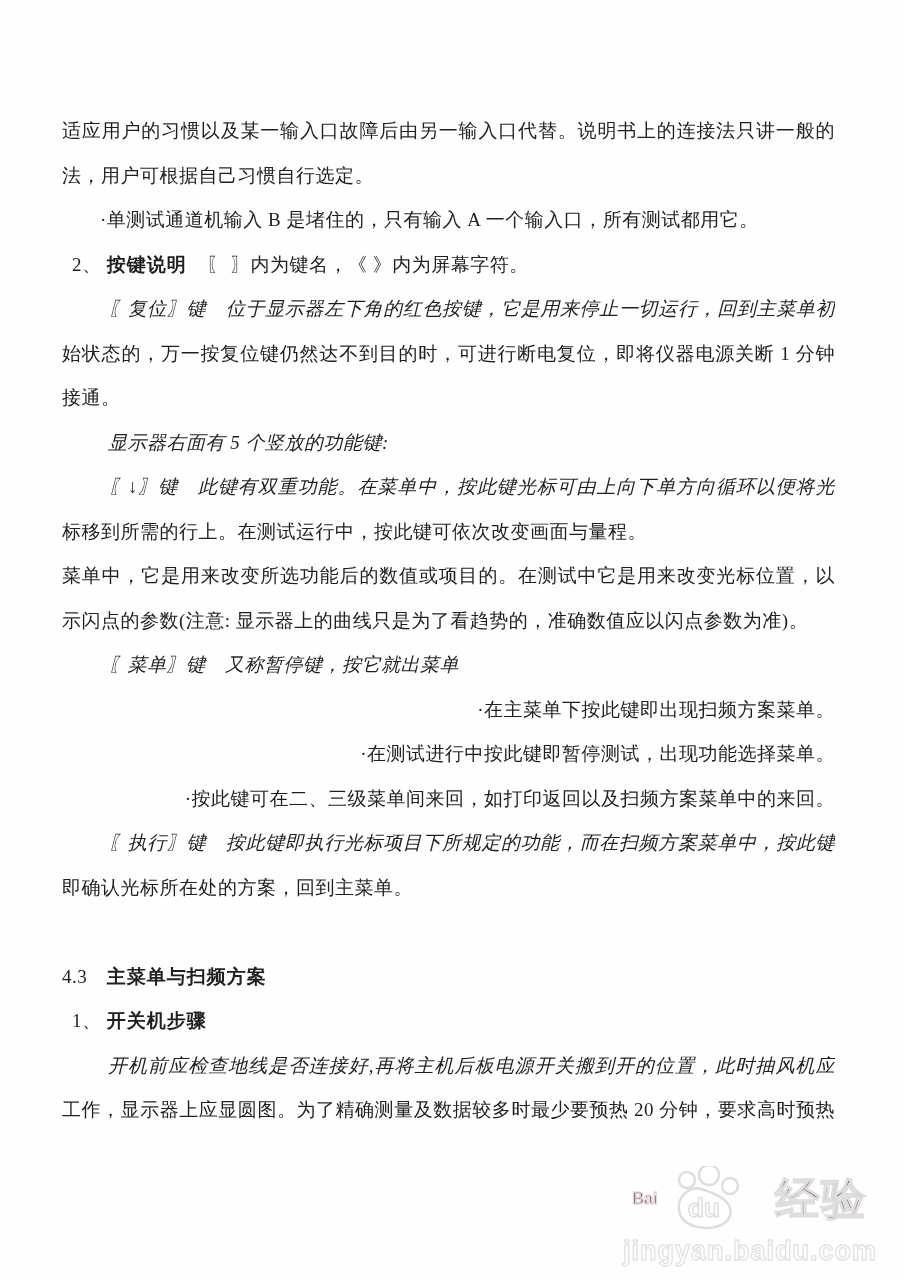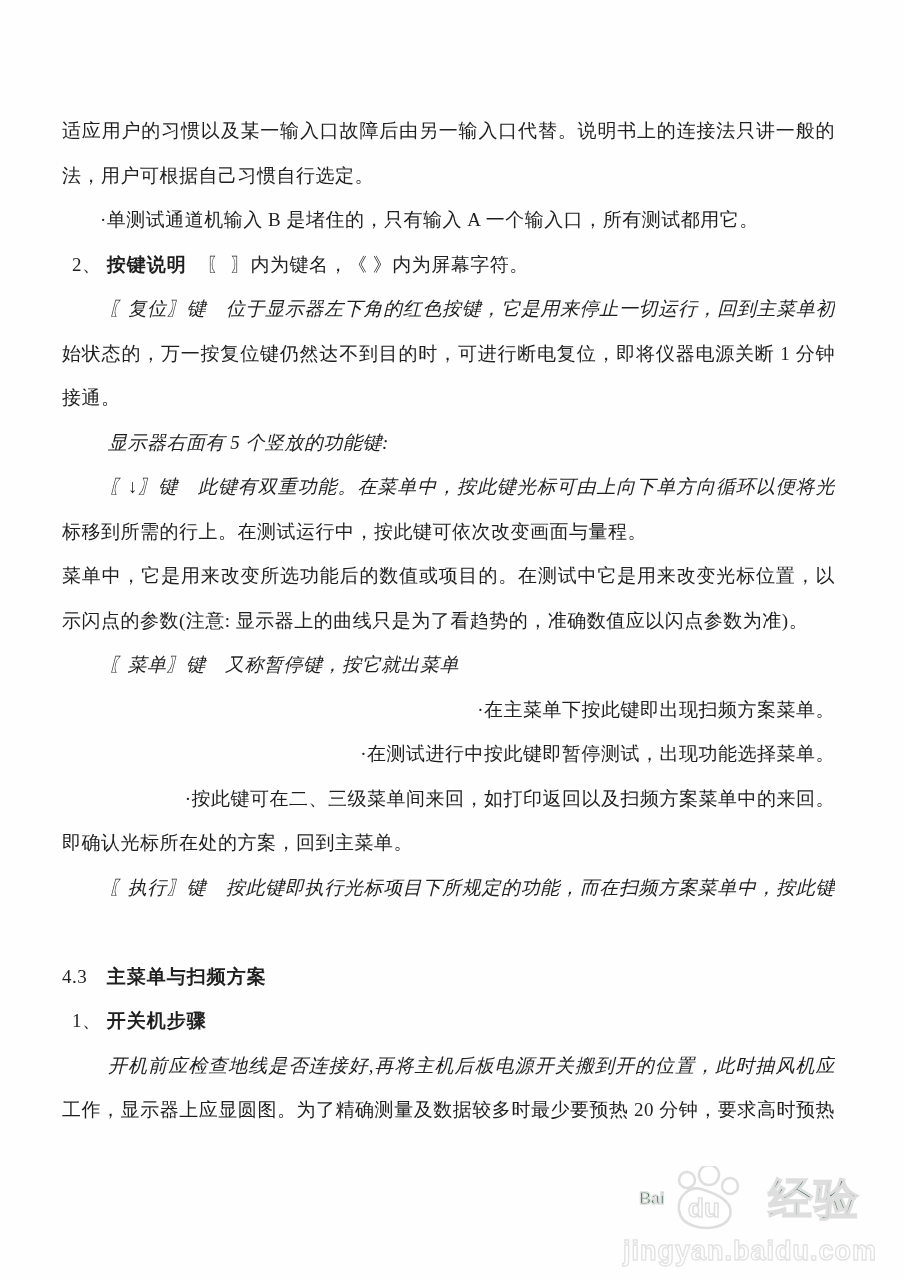--- a/index.html
+++ b/index.html
@@ -51,24 +51,24 @@
     top: 1166px;
     right: 4px;
     width: 300px;
     text-align: center;
     user-select: none;
   }
   .wm-row1 {
     display: flex;
     align-items: center;
     justify-content: center;
-    gap: 2px;
+    gap: 9px;
     font-family: "Liberation Sans", "DejaVu Sans", sans-serif;
     font-weight: bold;
-    color: #14532d;
+    color: #7f1d1d;
     -webkit-text-stroke: 1.5px #dedede;
     text-shadow: 0 0 1px #e8e8e8;
   }
   .wm-cn  { font-size: 44px; letter-spacing: 2px; margin-left: 24px; }
   .wm-paw { display: block; }
   .wm-url {
     margin-top: 4px;
     font-family: "Liberation Sans", "DejaVu Sans", sans-serif;
     font-weight: bold;
     font-size: 27px;
@@ -93,22 +93,22 @@
       <div class="line"><span>接通。</span></div>
       <div class="line ind-para"><span>显示器右面有 5 个竖放的功能键:</span></div>
       <div class="line j ind-para"><span>〖↓〗键　此键有双重功能。在菜单中，按此键光标可由上向下单方向循环以便将光</span></div>
       <div class="line"><span>标移到所需的行上。在测试运行中，按此键可依次改变画面与量程。</span></div>
       <div class="line j"><span>菜单中，它是用来改变所选功能后的数值或项目的。在测试中它是用来改变光标位置，以显</span></div>
       <div class="line"><span>示闪点的参数(注意: 显示器上的曲线只是为了看趋势的，准确数值应以闪点参数为准)。</span></div>
       <div class="line ind-para"><span>〖菜单〗键　又称暂停键，按它就出菜单</span></div>
       <div class="line ind-bullet2"><span>·在主菜单下按此键即出现扫频方案菜单。</span></div>
       <div class="line ind-bullet2"><span>·在测试进行中按此键即暂停测试，出现功能选择菜单。</span></div>
       <div class="line ind-bullet2"><span>·按此键可在二、三级菜单间来回，如打印返回以及扫频方案菜单中的来回。</span></div>
+      <div class="line j ind-para"><span>〖执行〗键　按此键即执行光标项目下所规定的功能，而在扫频方案菜单中，按此键</span></div>
       <div class="line"><span>即确认光标所在处的方案，回到主菜单。</span></div>
-      <div class="line j ind-para"><span>〖执行〗键　按此键即执行光标项目下所规定的功能，而在扫频方案菜单中，按此键</span></div>
       <div class="line spacer"></div>
       <div class="line"><span>4.3　</span><span class="b">主菜单与扫频方案</span></div>
       <div class="line ind-num"><span>1、 </span><span class="b">开关机步骤</span></div>
       <div class="line j ind-para"><span>开机前应检查地线是否连接好,再将主机后板电源开关搬到开的位置，此时抽风机应</span></div>
       <div class="line j"><span>工作，显示器上应显圆图。为了精确测量及数据较多时最少要预热 20 分钟，要求高时预热</span></div>
     </div>
 
   <div class="watermark">
     <div class="wm-row1">
       <span>Bai</span>

